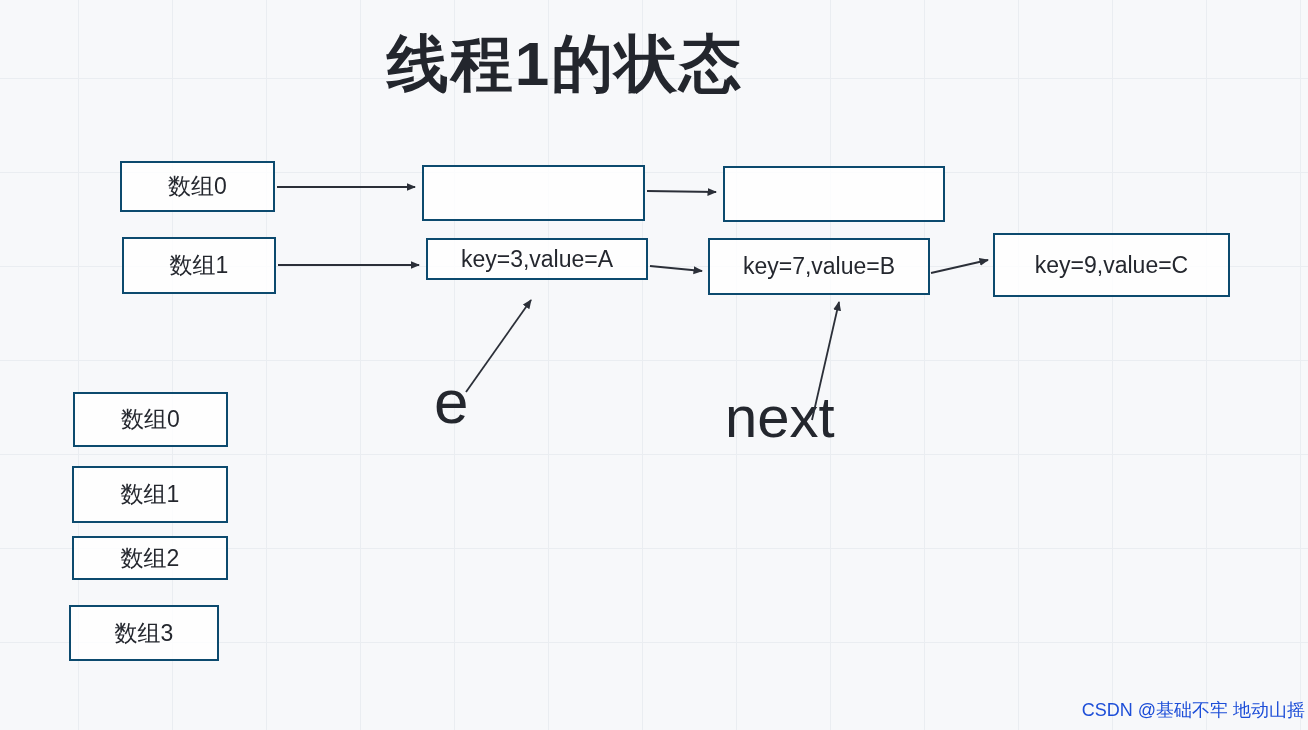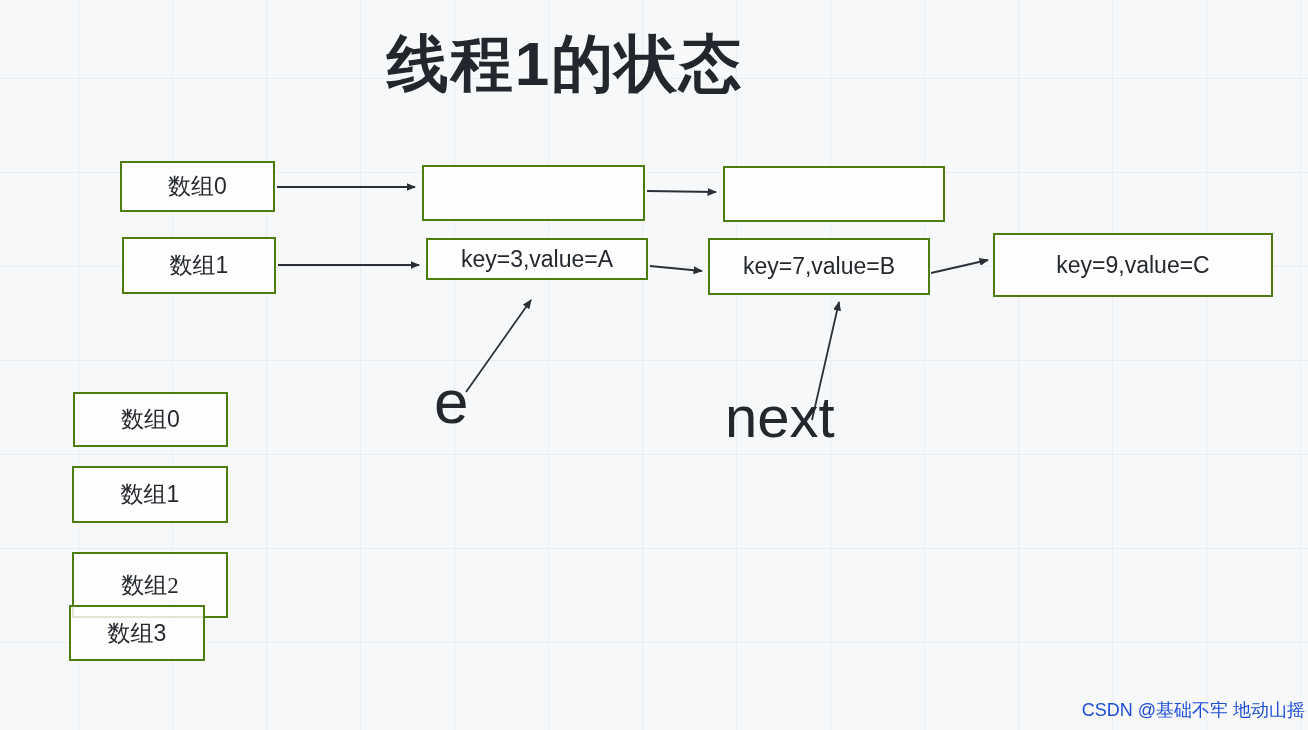--- a/index.html
+++ b/index.html
@@ -27,43 +27,43 @@
     text-align: center;
     font-size: 62px;
     font-weight: 700;
     letter-spacing: 2px;
     color: #23262d;
     white-space: nowrap;
   }
   .box {
     position: absolute;
     box-sizing: border-box;
-    border: 2px solid #4d7c0f;
+    border: 2px solid #0c4a6e;
     background: rgba(255, 255, 255, 0.82);
     display: flex;
     align-items: center;
     justify-content: center;
     font-size: 23px;
     color: #24272e;
     white-space: nowrap;
   }
   
   .b-r1-bucket { left: 120px; top: 161px; width: 155px; height: 51px; }
   .b-r1-node1  { left: 422px; top: 165px; width: 223px; height: 56px; }
   .b-r1-node2  { left: 723px; top: 166px; width: 222px; height: 56px; }
   
   .b-r2-bucket { left: 122px; top: 237px; width: 154px; height: 57px; }
   .b-r2-node1  { left: 426px; top: 238px; width: 222px; height: 42px; }
   .b-r2-node2  { left: 708px; top: 238px; width: 222px; height: 57px; text-align: center; }
-  .b-r2-node3  { left: 993px; top: 233px; width: 280px; height: 64px; }
+  .b-r2-node3  { left: 993px; top: 233px; width: 237px; height: 64px; }
   
   .b-col0 { left: 73px; top: 392px; width: 155px; height: 55px; }
   .b-col1 { left: 72px; top: 466px; width: 156px; height: 57px; }
-  .b-col2 { left: 72px; top: 552px; width: 156px; height: 66px; font-family: Liberation Serif, serif; }
-  .b-col3 { left: 69px; top: 605px; width: 136px; height: 56px; }
+  .b-col2 { left: 72px; top: 536px; width: 156px; height: 44px; }
+  .b-col3 { left: 69px; top: 605px; width: 150px; height: 56px; }
 
   .pointer-label {
     position: absolute;
     color: #24272e;
     white-space: nowrap;
   }
   .label-e    { left: 434px; top: 366px; font-size: 62px; }
   .label-next { left: 725px; top: 383px; font-size: 58px; }
 
   .watermark {

